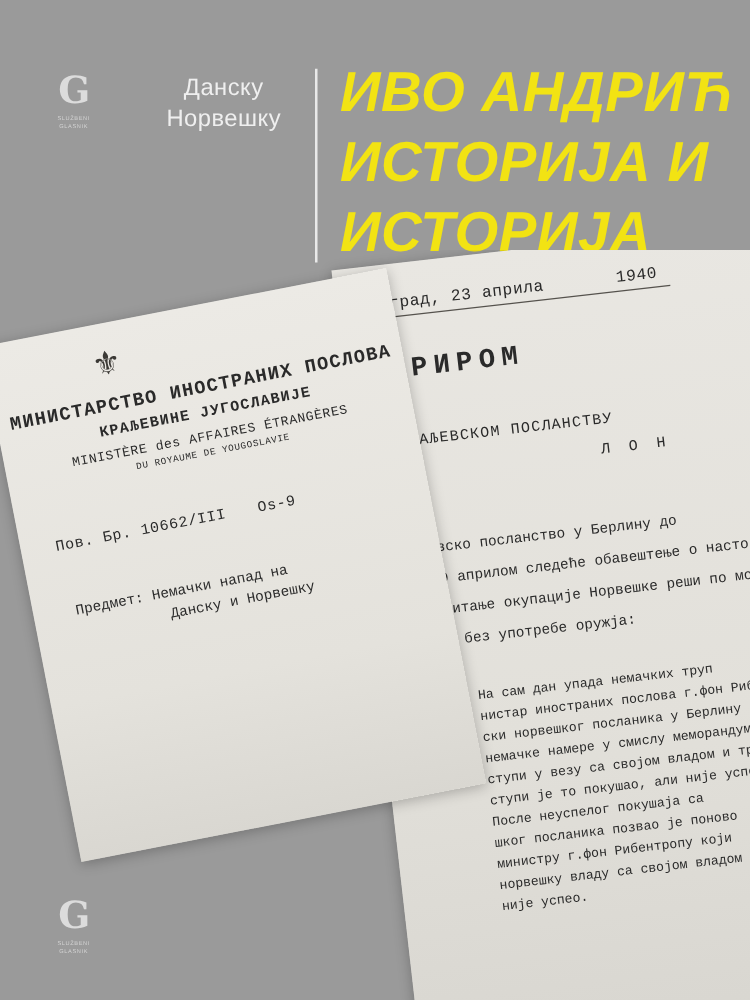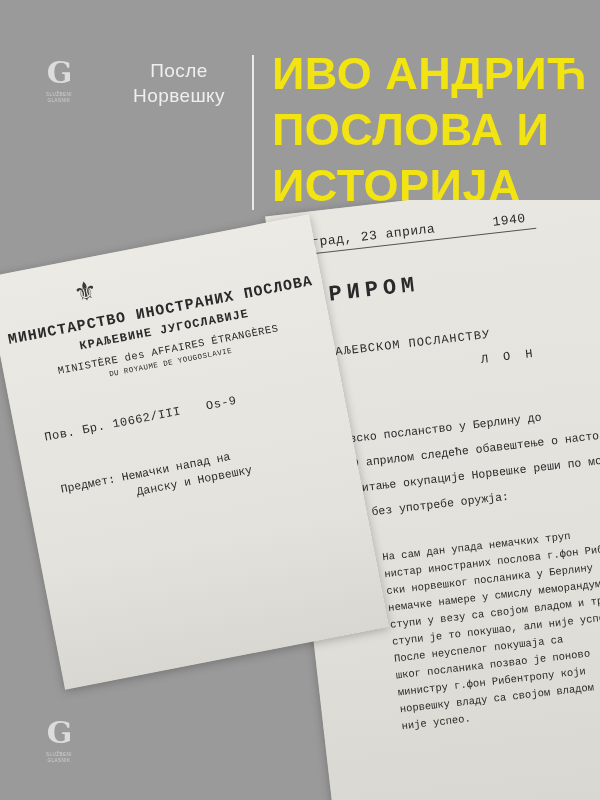--- a/index.html
+++ b/index.html
@@ -74,21 +74,21 @@
     position: absolute;
     left: 272px;
     top: 46px;
     width: 320px;
     color: #f2e313;
     font-size: 45px;
     line-height: 56px;
     font-weight: 700;
     letter-spacing: 0.5px;
   }
-  .title .line { display: block; white-space: nowrap; }
+  .title .line { display: block; white-space: nowrap; font-style: italic; }
 
   
   .docs {
     position: absolute;
     left: 0;
     top: 200px;
     width: 600px;
     height: 600px;
     overflow: hidden;
   }
@@ -242,29 +242,29 @@
 
 <div class="cover">
 
   <div class="logo-top">
     <span class="glyph">G</span>
     <span class="logo-caption">SLUŽBENI
 GLASNIK</span>
   </div>
 
   <div class="author">
-    <div>После</div>
+    <div>Данску</div>
     <div>Норвешку</div>
   </div>
 
   <div class="divider"></div>
 
   <div class="title">
     <span class="line">ИВО АНДРИЋ</span>
-    <span class="line">ПОСЛОВА И</span>
+    <span class="line">ИСТОРИЈА И</span>
     <span class="line">ИСТОРИЈА</span>
   </div>
 
   <div class="docs">
 
     <div class="paper paper-right">
       <div class="paper-right-inner">
         <div class="dateline">
           <span>Београд, 23 априла</span><span class="year">1940</span>
           <span class="rule"></span>

